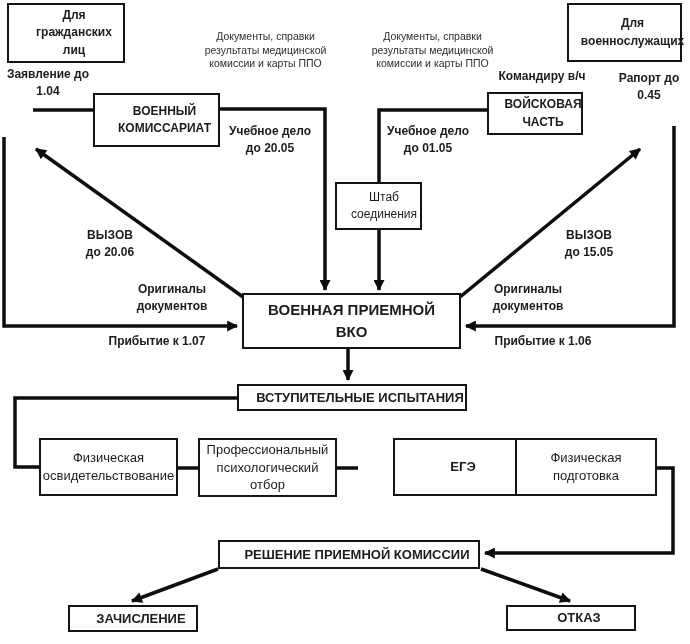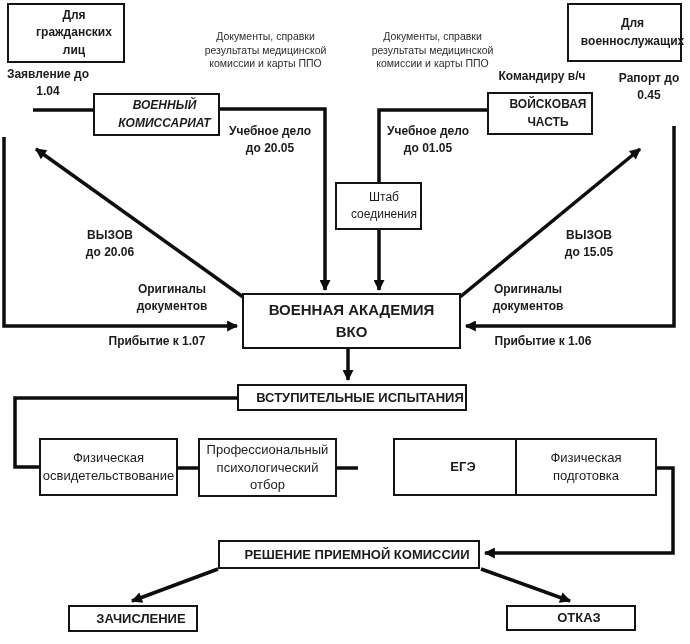--- a/index.html
+++ b/index.html
@@ -50,27 +50,27 @@
       <path d="M657,468 H673 V553 H485" marker-end="url(#ah)"></path>
       <path d="M218,569 L132,601" marker-end="url(#ah)"></path>
       <path d="M481,569 L570,601" marker-end="url(#ah)"></path>
     </g>
   </svg>
 
   <div class="box bold" style="left:7px;top:3px;width:118px;height:60px;">Для
 гражданских лиц</div>
   <div class="box bold" style="left:567px;top:3px;width:115px;height:59px;">Для
 военнослужащих</div>
-  <div class="box bold" style="left:93px;top:93px;width:127px;height:43px;font-style:italic;">ВОЕННЫЙ
+  <div class="box bold" style="left:93px;top:93px;width:127px;height:54px;">ВОЕННЫЙ
 КОМИССАРИАТ</div>
-  <div class="box bold" style="left:487px;top:92px;width:106px;height:43px;">ВОЙСКОВАЯ
+  <div class="box bold" style="left:487px;top:92px;width:96px;height:43px;">ВОЙСКОВАЯ
 ЧАСТЬ</div>
   <div class="box" style="left:335px;top:182px;width:87px;height:48px;padding-left:11px;">Штаб
 соединения</div>
-  <div class="box academy" style="left:242px;top:293px;width:219px;height:56px;">ВОЕННАЯ АКАДЕМИЯ
+  <div class="box academy" style="left:242px;top:293px;width:219px;height:56px;">ВОЕННАЯ ПРИЕМНОЙ
 ВКО</div>
   <div class="box bold small" style="left:237px;top:384px;width:230px;height:27px;">ВСТУПИТЕЛЬНЫЕ ИСПЫТАНИЯ</div>
   <div class="box small" style="left:39px;top:438px;width:139px;height:58px;">Физическая
 освидетельствование</div>
   <div class="box small" style="left:198px;top:438px;width:139px;height:59px;">Профессиональный
 психологический
 отбор</div>
   <div class="box ege" style="left:357px;top:438px;width:140px;height:58px;">ЕГЭ</div>
   <div class="box small" style="left:515px;top:438px;width:142px;height:58px;">Физическая
 подготовка</div>

